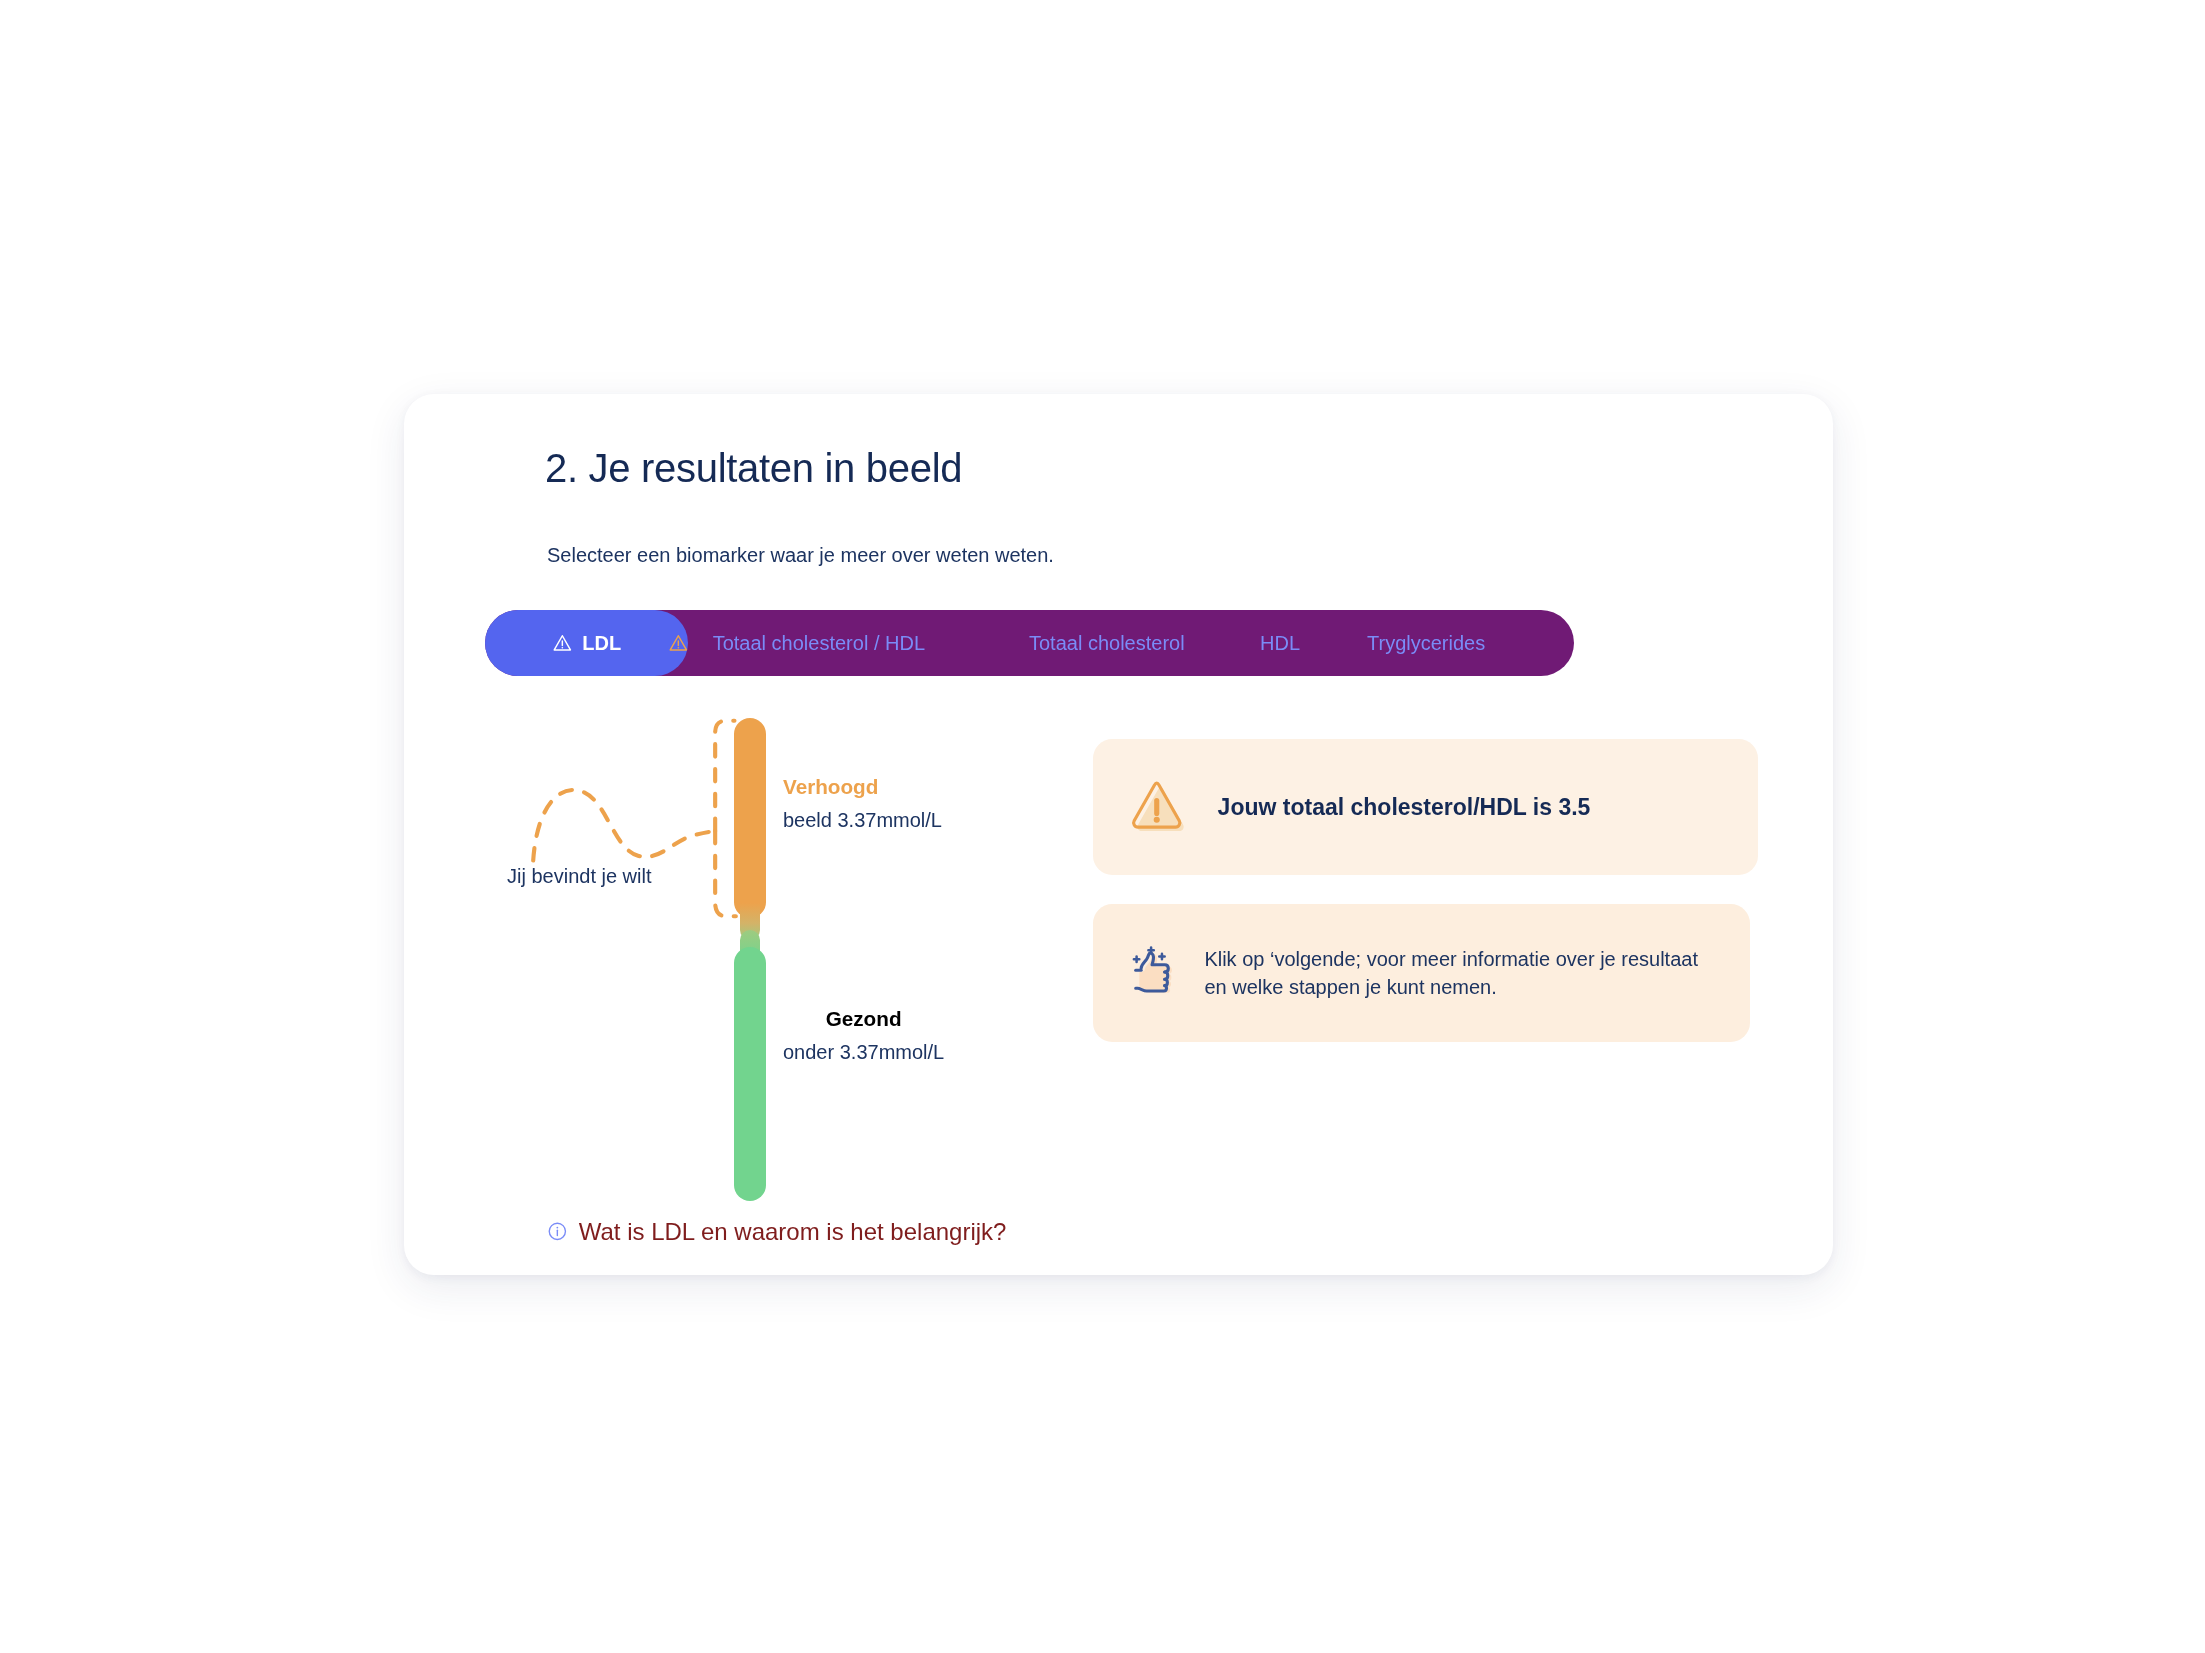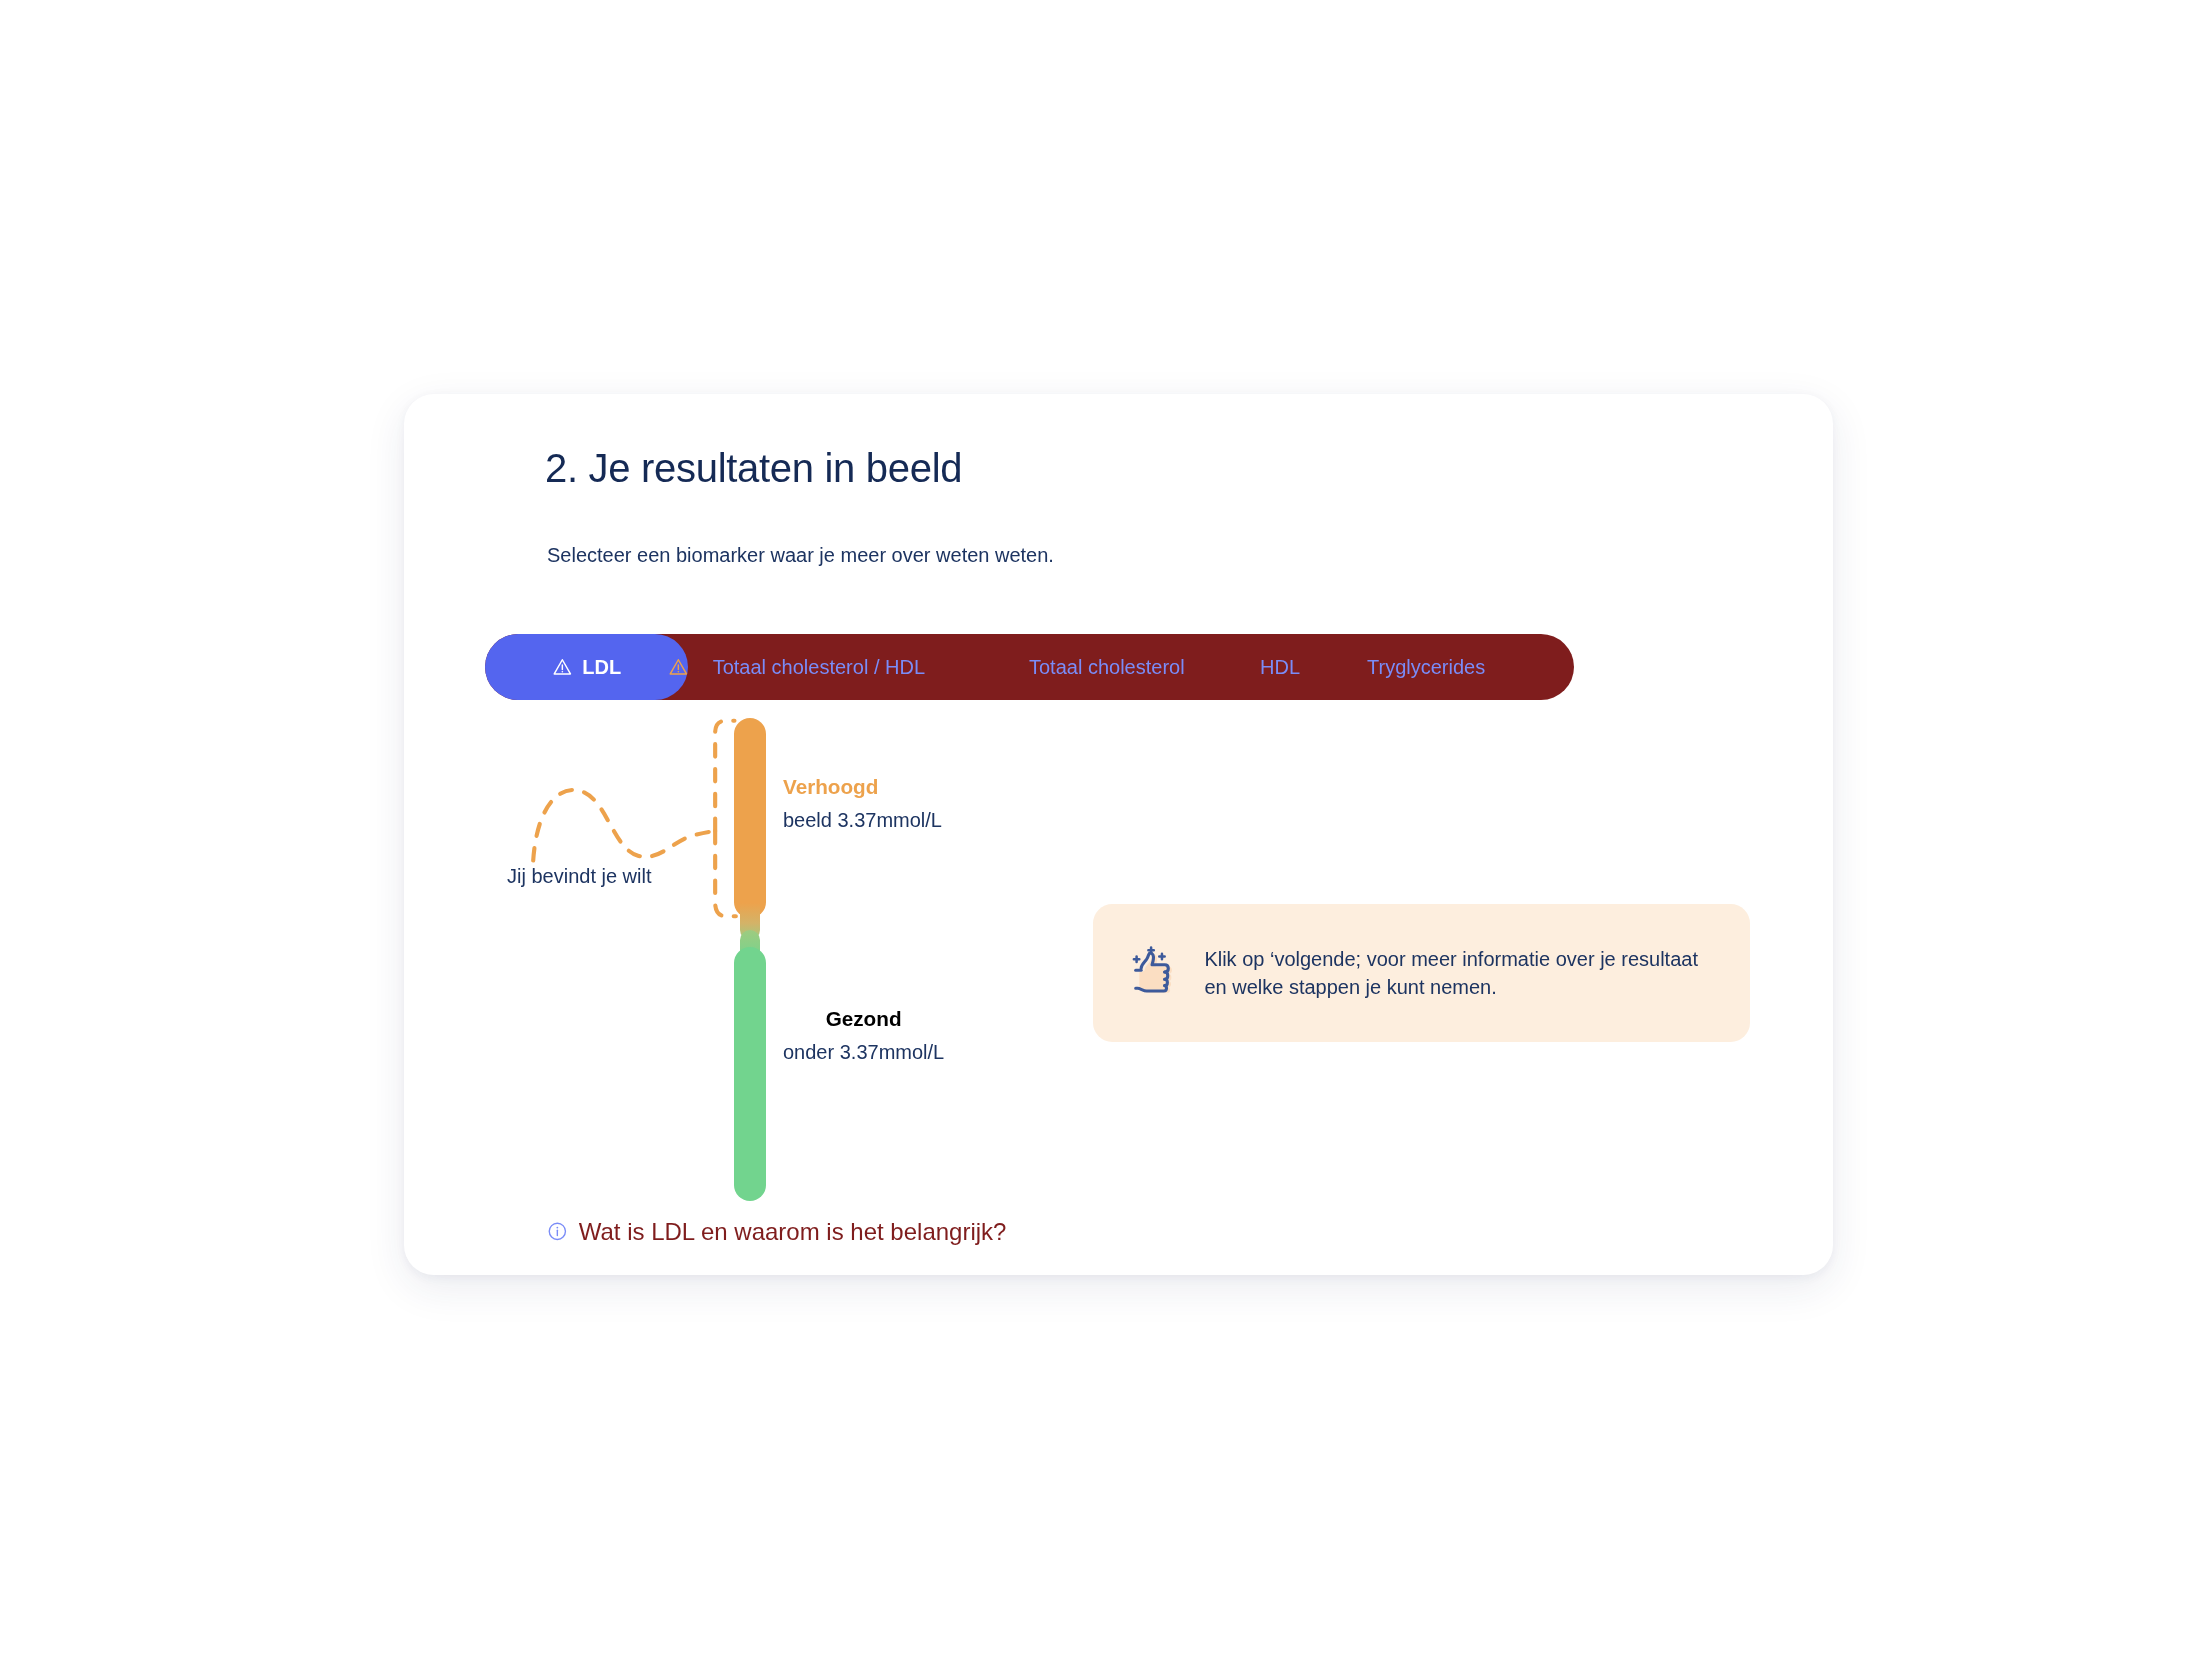--- a/index.html
+++ b/index.html
@@ -45,24 +45,24 @@
     font-size: 20px;
     font-weight: 400;
     color: #1d3461;
     white-space: nowrap;
   }
 
   
   #tab-bar {
     position: absolute;
     left: 81px;
-    top: 240px;
+    top: 216px;
     width: 1089px;
     height: 66px;
-    background: #7f1d1d;
+    background: #701a75;
     border-radius: 33px;
   }
   .tab {
     position: absolute;
     top: 0;
     height: 66px;
     display: flex;
     align-items: center;
     gap: 9.6px;
     font-size: 20px;
@@ -288,20 +288,31 @@
       <div class="gauge-label-range">beeld 3.37mmol/L</div>
     </div>
 
     <div class="gauge-label-group" id="gauge-label-low">
       <div class="gauge-label-title" id="gauge-title-low">Gezond</div>
       <div class="gauge-label-range">onder 3.37mmol/L</div>
     </div>
 
   </div>
 
+  <div class="info-card" id="alert-card">
+    <span>
+      <svg width="63" height="63" viewBox="0 0 64 64" fill="none">
+        <path d="M36.5 14.5 L57 50.5 C58.6 53.4 56.6 57 53.2 57 H15 C11.6 57 9.6 53.4 11.2 50.5 L31.7 14.5 C33.3 11.6 34.9 11.6 36.5 14.5 Z" fill="#f7dfbc"></path>
+        <path d="M32.6 10.5 L53.1 46.5 C54.7 49.4 52.7 53 49.3 53 H11.1 C7.7 53 5.7 49.4 7.3 46.5 L27.8 10.5 C29.4 7.6 31 7.6 32.6 10.5 Z" fill="none" stroke="#eda24c" stroke-width="3.2" stroke-linejoin="round"></path>
+        <line x1="30.2" y1="26" x2="30.2" y2="39" stroke="#eda24c" stroke-width="5.2" stroke-linecap="round"></line>
+        <circle cx="30.2" cy="45.4" r="3.1" fill="#eda24c"></circle>
+      </svg>
+    </span>
+    <div id="alert-card-text">Jouw totaal cholesterol/HDL is 3.5</div>
+  </div>
 
   <div class="info-card" id="tip-card">
     <span>
       <svg width="58" height="58" viewBox="0 0 64 64" fill="none">
         <path d="M24 30 C24 26 27 24 30 20 C32.5 16.8 32 13 34 13 C37 13 38 16 37.5 20 C37.2 22.6 36 26 36 26 L50 26 C52.5 26 54 27.6 54 30 C54 32.4 52.5 34 50 34 C52 34 53.4 35.6 53.4 38 C53.4 40.4 52 42 50 42 C51.6 42 53 43.3 53 45.5 C53 47.7 51.6 49 50 49 C51.2 49 52 50.3 52 52 C52 53.9 50.8 55 49 55 L30 55 C26.5 55 23 52 20 52 L18 52 L18 32 L21 32 Z" fill="#fbdec2"></path>
         <path d="M20 28 C20 24 23 22 26 18 C28.5 14.8 28 11 30 11 C33 11 34 14 33.5 18 C33.2 20.6 32 24 32 24 L46 24 C48.5 24 50 25.6 50 28 C50 30.4 48.5 32 46 32" stroke="#3d5a9b" stroke-width="3.4" stroke-linecap="round" stroke-linejoin="round" fill="none"></path>
         <path d="M46 32 C48 32 49.4 33.6 49.4 36 C49.4 38.4 48 40 46 40" stroke="#3d5a9b" stroke-width="3.4" stroke-linecap="round" fill="none"></path>
         <path d="M46 40 C47.6 40 49 41.3 49 43.5 C49 45.7 47.6 47 46 47" stroke="#3d5a9b" stroke-width="3.4" stroke-linecap="round" fill="none"></path>
         <path d="M46 47 C47.2 47 48 48.3 48 50 C48 51.9 46.8 53 45 53 L26 53 C22.5 53 19 50 16 50 L14 50" stroke="#3d5a9b" stroke-width="3.4" stroke-linecap="round" stroke-linejoin="round" fill="none"></path>
         <path d="M14 30 L20 30" stroke="#3d5a9b" stroke-width="3.4" stroke-linecap="round"></path>

